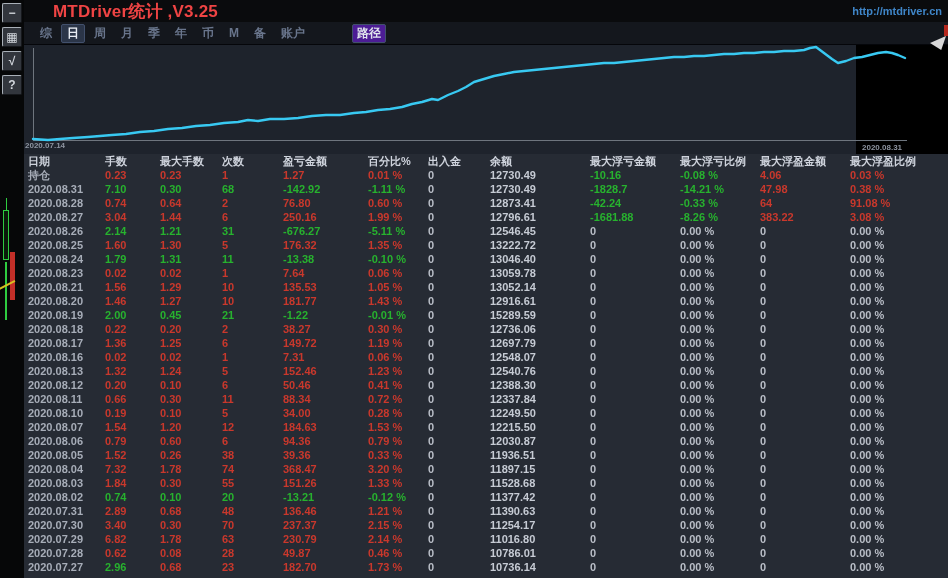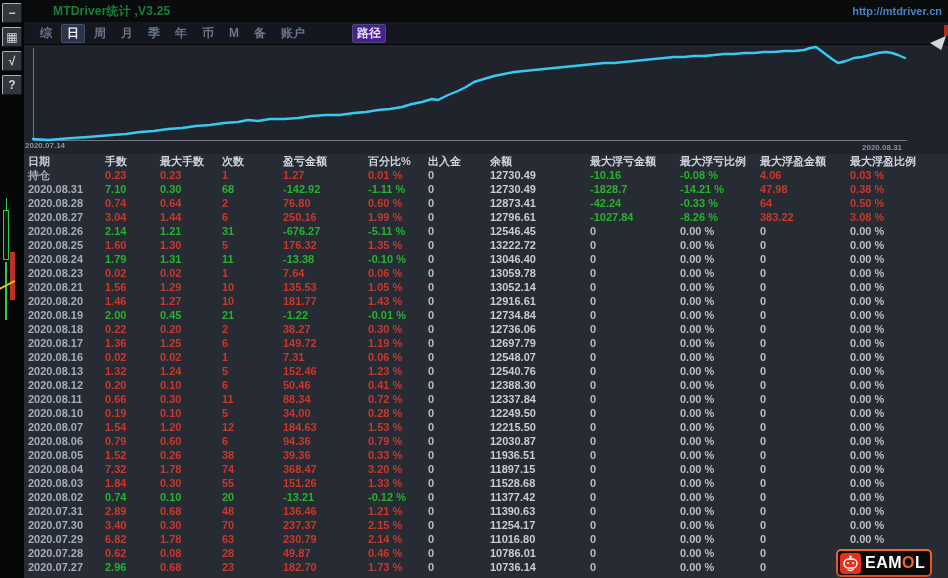--- a/index.html
+++ b/index.html
@@ -14,32 +14,32 @@
     border-radius:2px;cursor:pointer;line-height:1;}
   
   .candle-green{position:absolute;left:3px;top:210px;width:6px;height:50px;border:1px solid #2ecc40;background:#0a1a0a;}
   .wick-green-top{position:absolute;left:6px;top:198px;width:1px;height:12px;background:#2ecc40;}
   .candle-red{position:absolute;left:10px;top:252px;width:5px;height:48px;background:#c22f28;}
   .wick-green{position:absolute;left:5px;top:262px;width:2px;height:58px;background:#2ecc40;}
   .yellow-line{position:absolute;left:-2px;top:284px;width:18px;height:2px;background:#d8c020;transform:rotate(-28deg);}
   
   .titlebar{position:absolute;left:24px;top:0;width:924px;height:22px;background:#0a0b0d;
     display:flex;align-items:center;justify-content:space-between;padding:0 6px 0 5px;}
-  .title{color:#15803d;font-size:12px;font-weight:bold;letter-spacing:.2px;padding-left:24px;}
+  .title{color:#ef4444;font-size:17px;font-weight:bold;letter-spacing:.2px;padding-left:24px;}
   .site-link{color:#3f86c9;font-size:11px;font-weight:bold;text-decoration:none;}
   
   .menubar{position:absolute;left:24px;top:22px;width:924px;height:23px;background:#14171d;
     display:flex;align-items:center;padding-left:10px;border-bottom:1px solid #05060a;}
   .mi{color:#69758c;font-size:12px;font-weight:bold;padding:1px 6px;margin-right:3px;cursor:pointer;}
   .mi.active{color:#e8ecf3;background:#2b3548;border:1px solid #42506c;border-radius:2px;padding:0 5px;}
   .path-btn{color:#dfe4ec;font-size:12px;font-weight:bold;background:#4c1d95;border:1px solid #42506c;
     border-radius:2px;padding:0 4px;margin-left:38px;cursor:pointer;}
   .red-sliver{position:absolute;right:0;top:3px;width:4px;height:11px;background:#b5281e;}
   
-  .chart-panel{position:absolute;left:24px;top:45px;width:924px;height:109px;background:#1e232c;}
+  .chart-panel{position:absolute;left:24px;top:45px;width:832px;height:109px;background:#1e232c;}
   .axis-label{position:absolute;color:#8d94a0;font-size:8px;font-weight:bold;}
   .axis-label.start{left:1px;top:96px;}
   .axis-label.end{left:838px;top:98px;}
   .cursor-arrow{position:absolute;left:906px;top:-9px;width:16px;height:14px;background:#d8d8d8;
     clip-path:polygon(0 50%,100% 0,70% 100%);}
   
   .table-panel{position:absolute;left:24px;top:154px;width:924px;height:424px;background:#262b34;
     font-size:11px;font-weight:bold;}
   .trow{display:grid;grid-template-columns:77px 55px 62px 61px 85px 60px 62px 100px 90px 80px 90px 1fr;
     height:14px;line-height:14px;padding-left:4px;white-space:nowrap;}
@@ -159,32 +159,32 @@
           <span class="c-red">0.74</span>
           <span class="c-red">0.64</span>
           <span class="c-red">2</span>
           <span class="c-red">76.80</span>
           <span class="c-red">0.60 %</span>
           <span class="c-gray">0</span>
           <span class="c-bal">12873.41</span>
           <span class="c-green">-42.24</span>
           <span class="c-green">-0.33 %</span>
           <span class="c-red">64</span>
-          <span class="c-red">0.50 %</span>
+          <span class="c-red">91.08 %</span>
         </div>
         <div class="trow">
           <span class="c-date">2020.08.27</span>
           <span class="c-red">3.04</span>
           <span class="c-red">1.44</span>
           <span class="c-red">6</span>
           <span class="c-red">250.16</span>
           <span class="c-red">1.99 %</span>
           <span class="c-gray">0</span>
           <span class="c-bal">12796.61</span>
-          <span class="c-green">-1027.84</span>
+          <span class="c-green">-1681.88</span>
           <span class="c-green">-8.26 %</span>
           <span class="c-red">383.22</span>
           <span class="c-red">3.08 %</span>
         </div>
         <div class="trow">
           <span class="c-date">2020.08.26</span>
           <span class="c-green">2.14</span>
           <span class="c-green">1.21</span>
           <span class="c-green">31</span>
           <span class="c-green">-676.27</span>
@@ -267,21 +267,21 @@
           <span class="c-gray">0.00 %</span>
         </div>
         <div class="trow">
           <span class="c-date">2020.08.19</span>
           <span class="c-green">2.00</span>
           <span class="c-green">0.45</span>
           <span class="c-green">21</span>
           <span class="c-green">-1.22</span>
           <span class="c-green">-0.01 %</span>
           <span class="c-gray">0</span>
-          <span class="c-bal">12734.84</span>
+          <span class="c-bal">15289.59</span>
           <span class="c-gray">0</span>
           <span class="c-gray">0.00 %</span>
           <span class="c-gray">0</span>
           <span class="c-gray">0.00 %</span>
         </div>
         <div class="trow">
           <span class="c-date">2020.08.18</span>
           <span class="c-red">0.22</span>
           <span class="c-red">0.20</span>
           <span class="c-red">2</span>
@@ -528,29 +528,14 @@
           <span class="c-gray">0</span>
           <span class="c-bal">10736.14</span>
           <span class="c-gray">0</span>
           <span class="c-gray">0.00 %</span>
           <span class="c-gray">0</span>
           <span class="c-gray">0.00 %</span>
         </div>
       </div>
   </div>
 
-  <div class="logo">
-    <div class="logo-inner">
-      <span class="robot">
-        <svg width="17" height="17" viewBox="0 0 17 17">
-          <line x1="8.5" y1="1" x2="8.5" y2="4" stroke="#fff" stroke-width="1.4"></line>
-          <circle cx="8.5" cy="1.6" r="1.2" fill="#fff"></circle>
-          <rect x="2" y="4" width="13" height="9" rx="4.5" fill="none" stroke="#fff" stroke-width="1.4"></rect>
-          <circle cx="6" cy="8" r="1.1" fill="#fff"></circle>
-          <circle cx="11" cy="8" r="1.1" fill="#fff"></circle>
-          <path d="M5.5 14.5 Q8.5 16.5 11.5 14.5" fill="none" stroke="#fff" stroke-width="1.3"></path>
-        </svg>
-      </span>
-      <span class="logo-text"><span>EAM</span><span class="o">O</span><span>L</span></span>
-    </div>
-  </div>
 
 </div>
 
 </body></html>

